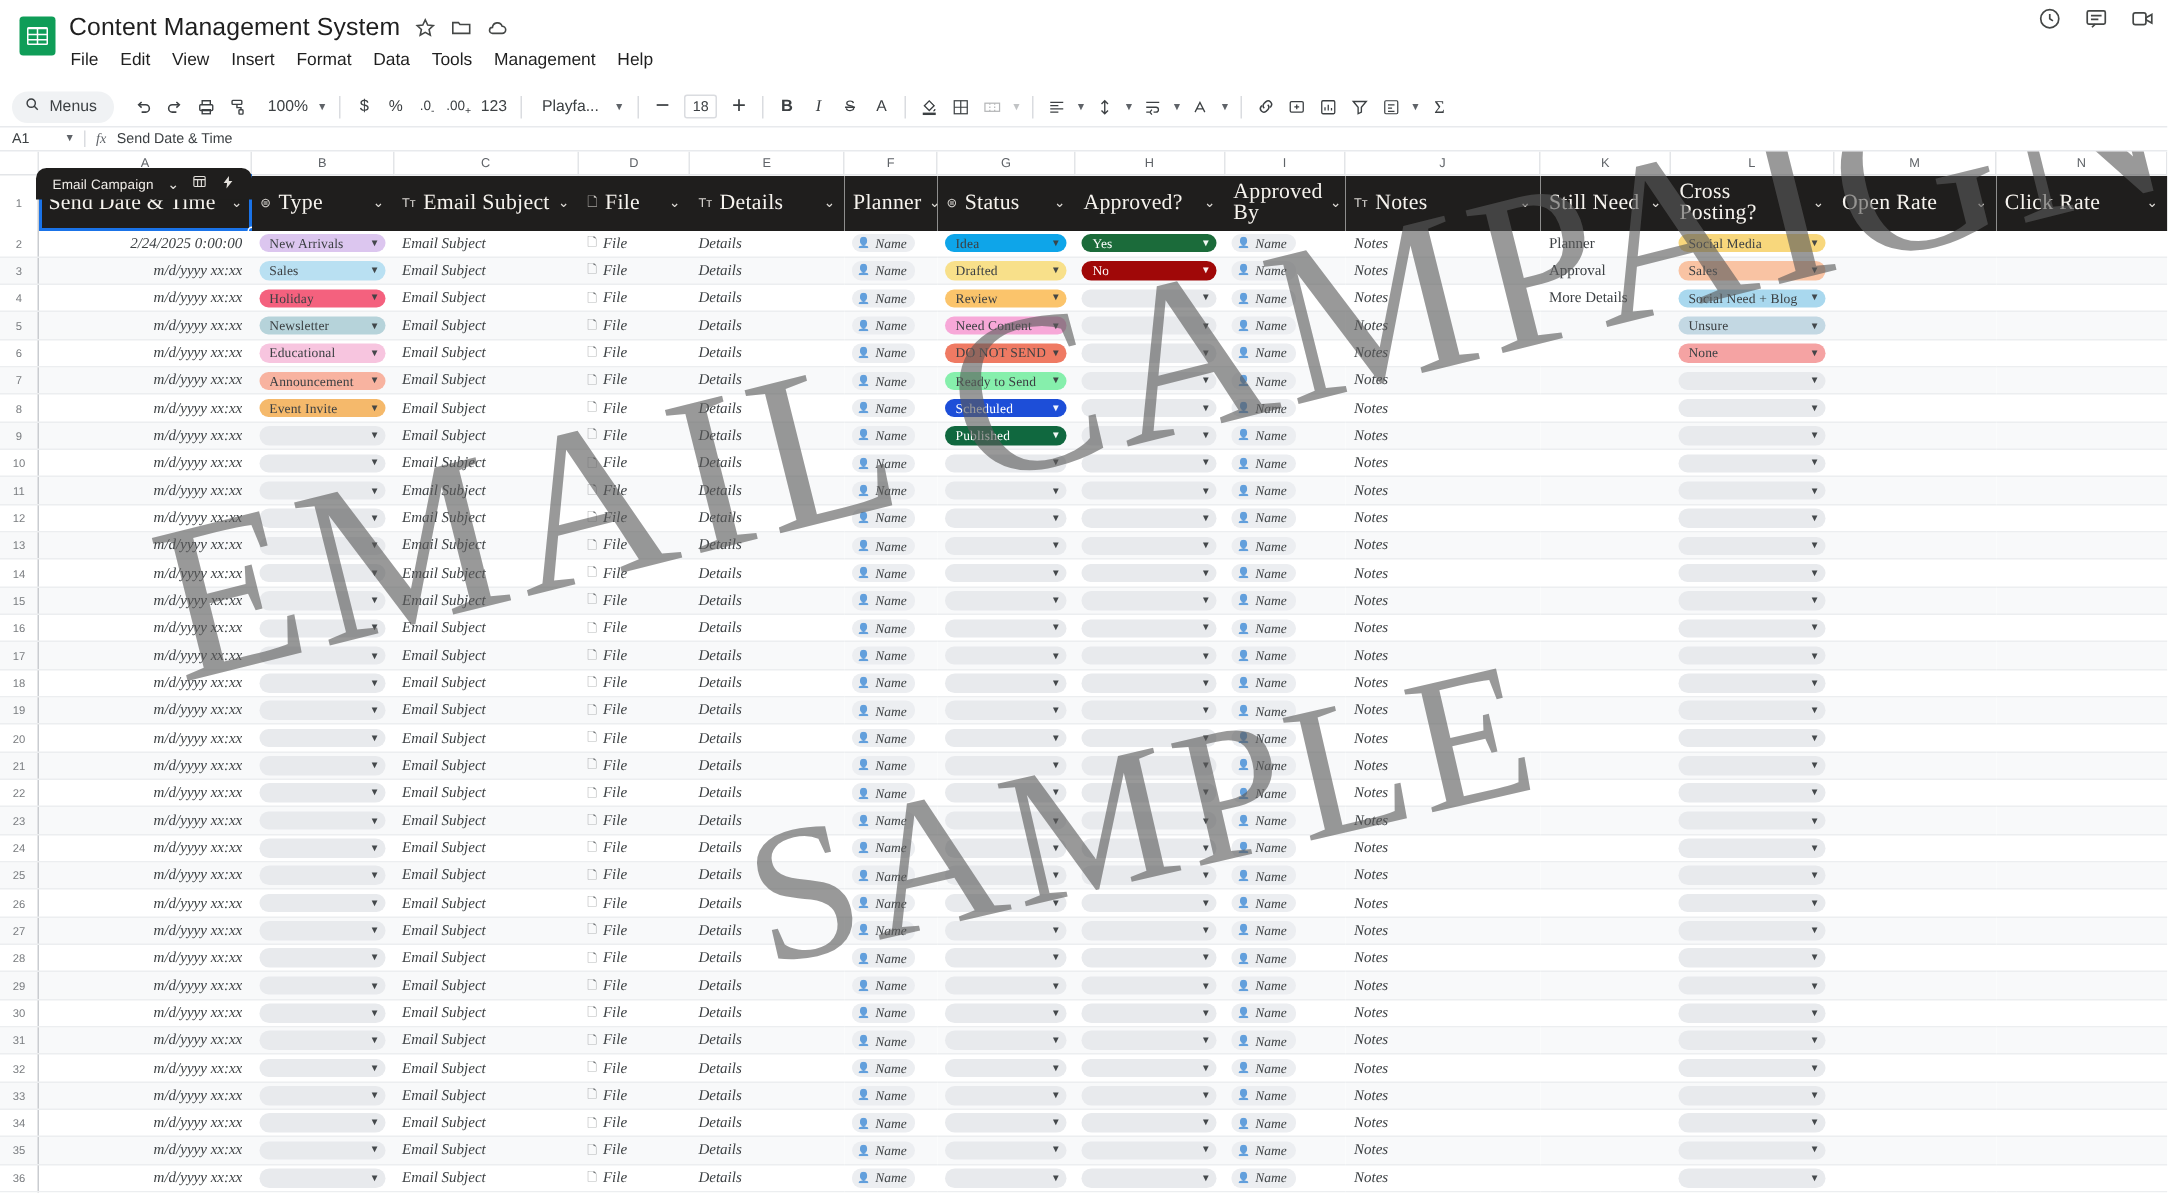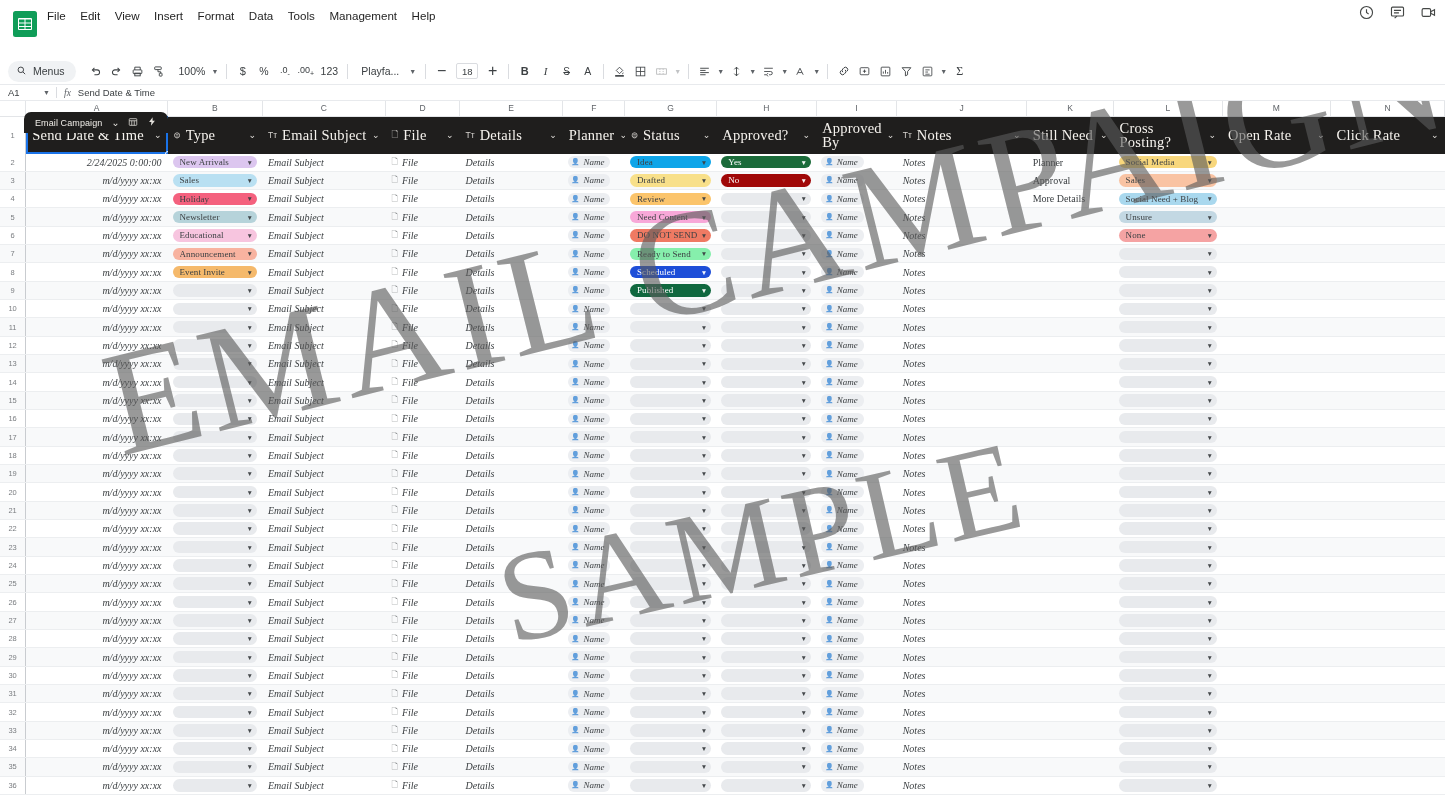--- a/index.html
+++ b/index.html
@@ -117,20 +117,38 @@
         <rect x="6" y="8" width="14" height="12" rx="1" fill="#fff"></rect>
         <rect x="7" y="9.5" width="5.5" height="3" fill="#0f9d58"></rect>
         <rect x="13.5" y="9.5" width="5.5" height="3" fill="#0f9d58"></rect>
         <rect x="7" y="13.5" width="5.5" height="2.5" fill="#0f9d58"></rect>
         <rect x="13.5" y="13.5" width="5.5" height="2.5" fill="#0f9d58"></rect>
         <rect x="7" y="17" width="5.5" height="2" fill="#0f9d58"></rect>
         <rect x="13.5" y="17" width="5.5" height="2" fill="#0f9d58"></rect>
       </svg>
   </div>
   <div class="title-block">
+    <div class="title-row">
+      <span class="doc-title">Content Management System</span>
+      <span class="title-ic">
+          <svg viewBox="0 0 24 24" width="15" height="15" fill="none" stroke="currentColor" stroke-width="1.7">
+            <path d="M12 3.5l2.6 5.6 6 .7-4.5 4.1 1.3 6-5.4-3-5.4 3 1.3-6L3.4 9.8l6-.7z"></path>
+          </svg>
+        </span>
+      <span class="title-ic">
+          <svg viewBox="0 0 24 24" width="15" height="15" fill="none" stroke="currentColor" stroke-width="1.7">
+            <path d="M3 6.5h6l1.6 2H21v9.5H3z"></path>
+          </svg>
+        </span>
+      <span class="title-ic">
+          <svg viewBox="0 0 24 24" width="15" height="15" fill="none" stroke="currentColor" stroke-width="1.7">
+            <path d="M7 18h10.2a3.8 3.8 0 000-7.6 5.3 5.3 0 00-10.3 1.2A3.2 3.2 0 007 18z"></path>
+          </svg>
+        </span>
+    </div>
     <div class="menubar">
       <span>File</span>
       <span>Edit</span>
       <span>View</span>
       <span>Insert</span>
       <span>Format</span>
       <span>Data</span>
       <span>Tools</span>
       <span>Management</span>
       <span>Help</span>

